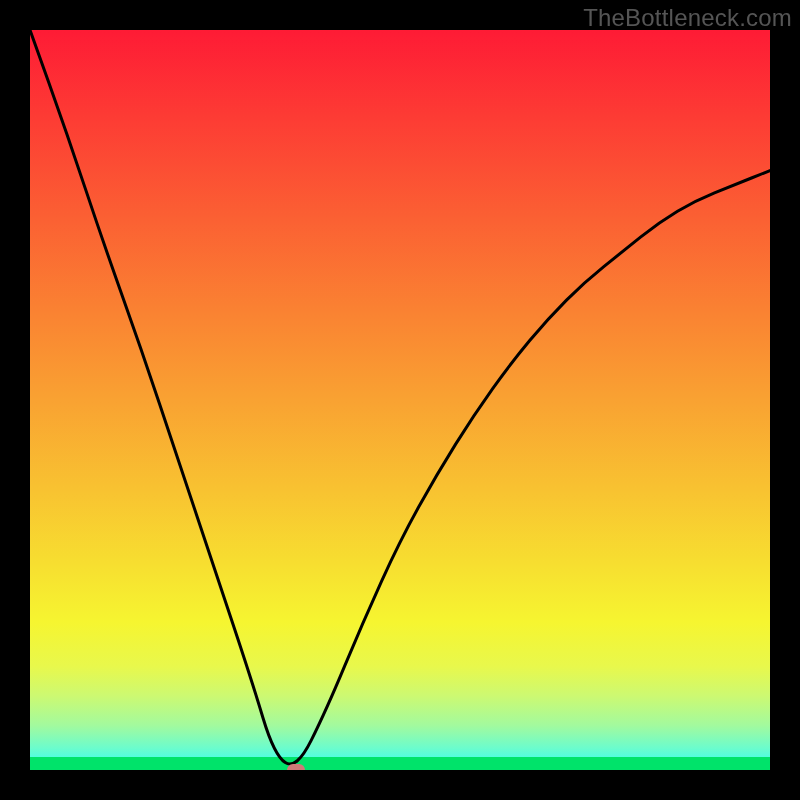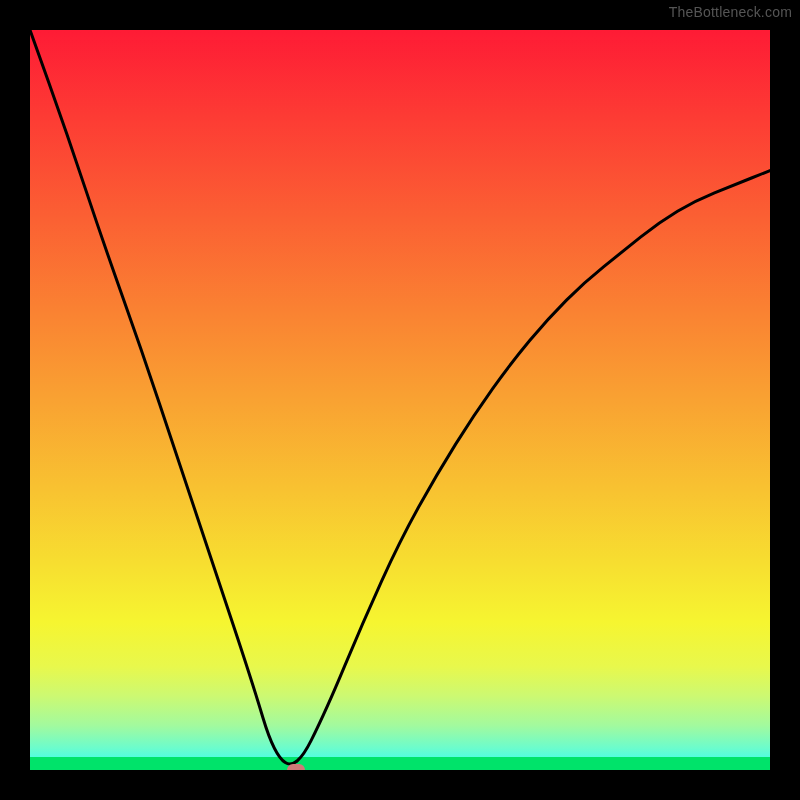--- a/index.html
+++ b/index.html
@@ -25,21 +25,21 @@
     top: 30px;
     width: 740px;
     height: 740px;
     overflow: hidden;
   }
   .watermark {
     position: absolute;
     top: 4px;
     right: 8px;
     color: #555;
-    font-size: 14px;
+    font-size: 24px;
     font-weight: 500;
     letter-spacing: 0.2px;
     user-select: none;
   }
   .marker {
     position: absolute;
     width: 18px;
     height: 12px;
     border-radius: 6px;
     transform: translate(-50%, -50%);

